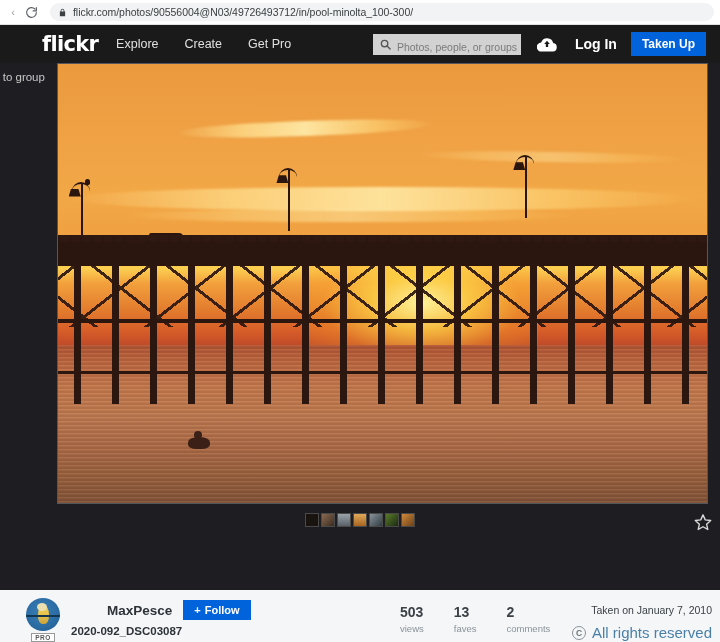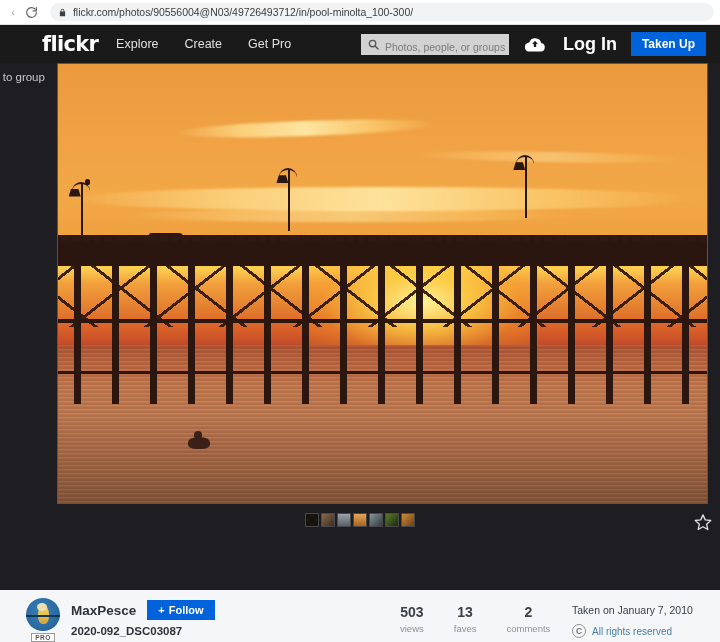--- a/index.html
+++ b/index.html
@@ -91,21 +91,21 @@
     white-space: nowrap;
     margin-top: 6px;
   }
   .upload-icon {
     margin-right: 18px;
     display: flex; align-items: center;
     color: #ffffff;
   }
   .login-link {
     color: #ffffff;
-    font-size: 18px;
+    font-size: 14px;
     font-weight: bold;
     margin-right: 14px;
     white-space: nowrap;
   }
   .signup-btn {
     background: #0063dc;
     color: #ffffff;
     font-size: 12px;
     font-weight: bold;
     padding: 5px 11px;
@@ -351,21 +351,21 @@
     margin-top: 2px;
     font-size: 6.5px;
     font-weight: bold;
     color: #5a5a5a;
     border: 1px solid #9a9a9a;
     padding: 0px 3px;
     letter-spacing: .4px;
     background: #fff;
   }
   .owner-text { padding-top: 2px; }
-  .owner-line { display: flex; align-items: center; gap: 11px; }
+  .owner-line { display: flex; align-items: center; gap: 11px; margin-left: 36px; }
   .owner-name {
     font-size: 13.5px;
     font-weight: bold;
     color: #2e3338;
   }
   .follow-btn {
     background: #0063dc;
     color: #fff;
     font-size: 11px;
     font-weight: bold;
@@ -380,41 +380,41 @@
     color: #2e3338;
     margin-top: 5px;
   }
 
   .stats-col {
     position: absolute;
     left: 400px; top: 14px;
     display: flex;
     gap: 30px;
   }
-  .stat-num { font-size: 14px; font-weight: bold; color: #3b4145; text-align: center; }
+  .stat-num { font-size: 14px; font-weight: bold; color: #3b4145; }
   .stat-label { font-size: 9.5px; color: #8a9399; margin-top: 3px; }
 
   .meta-col {
     position: absolute;
     left: 572px; top: 14px;
   }
   .taken-on { font-size: 10.5px; color: #3b4145; white-space: nowrap; text-align: right; }
   .license-row {
     display: flex; align-items: center; gap: 6px;
     margin-top: 8px;
   }
   .cc-circle {
     width: 14px; height: 14px;
     border: 1.5px solid #8a9399;
     border-radius: 50%;
     font-size: 8.5px; font-weight: bold;
     color: #6a7277;
     display: flex; align-items: center; justify-content: center;
   }
-  .license-text { font-size: 10px; color: #4a7fa8; white-space: nowrap; }
+  .license-text { font-size: 15px; color: #4a7fa8; white-space: nowrap; }
 </style>
 </head>
 <body>
 
 <div class="browser-bar">
   <div class="nav-arrow">‹</div>
   <div class="reload-icon">
     <svg width="13" height="13" viewBox="0 0 24 24" fill="none" stroke="currentColor" stroke-width="2.2" stroke-linecap="round">
       <path d="M21 12a9 9 0 1 1-2.6-6.4"></path>
       <polyline points="21 3 21 9 15 9"></polyline>

